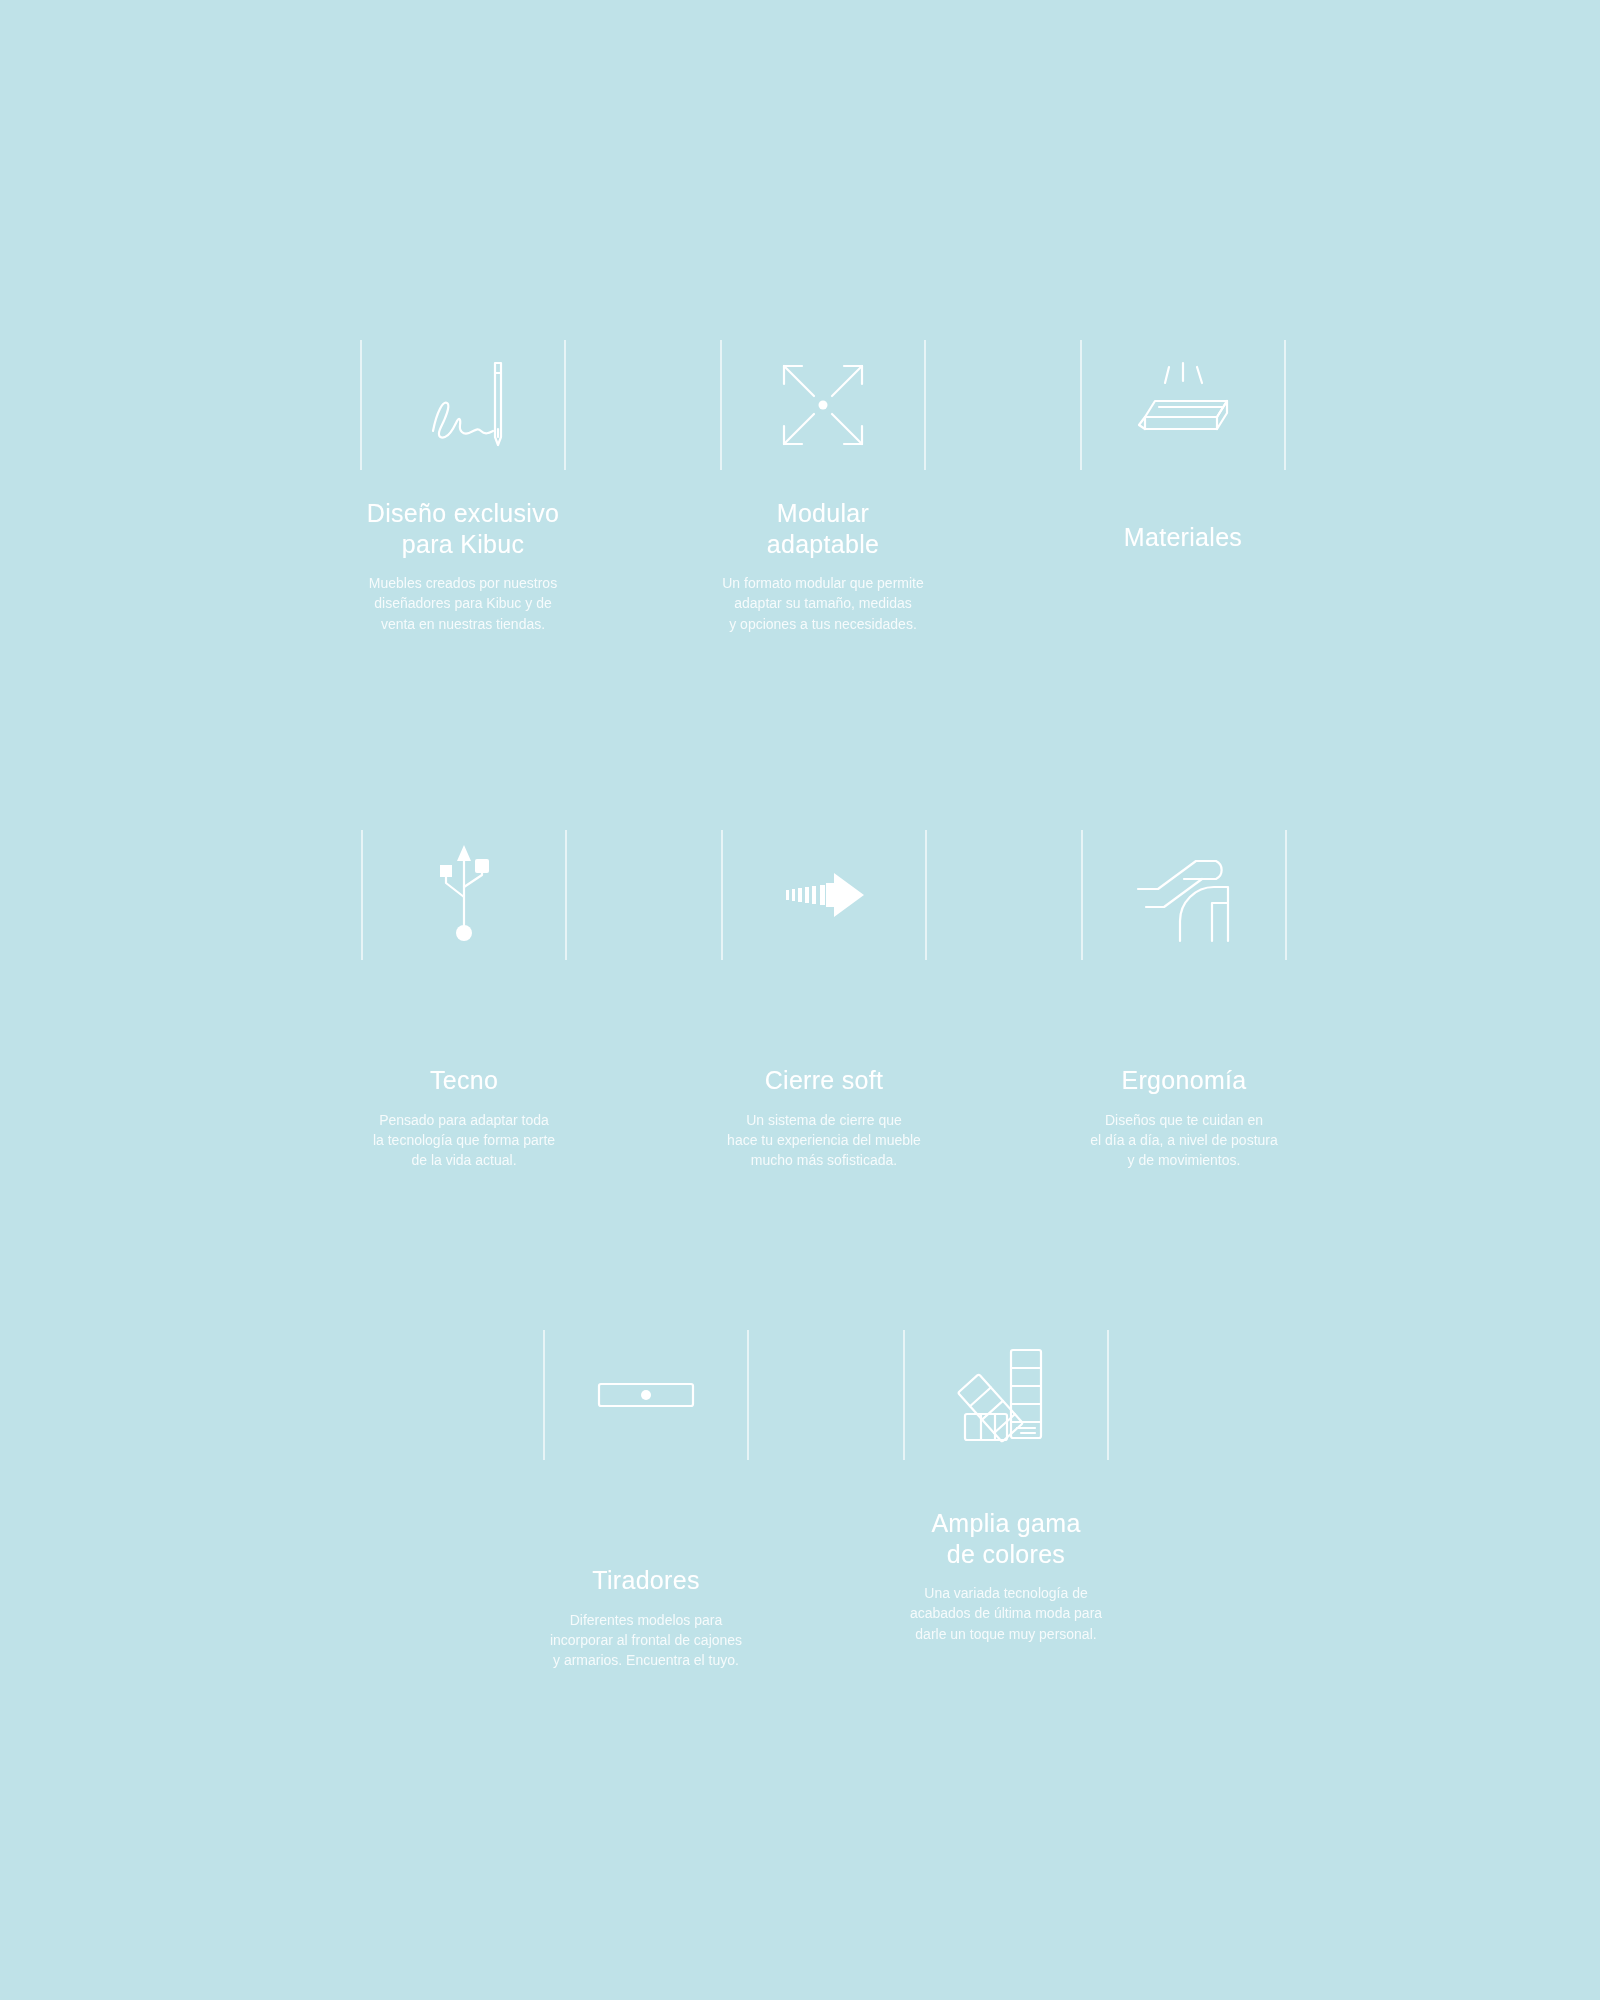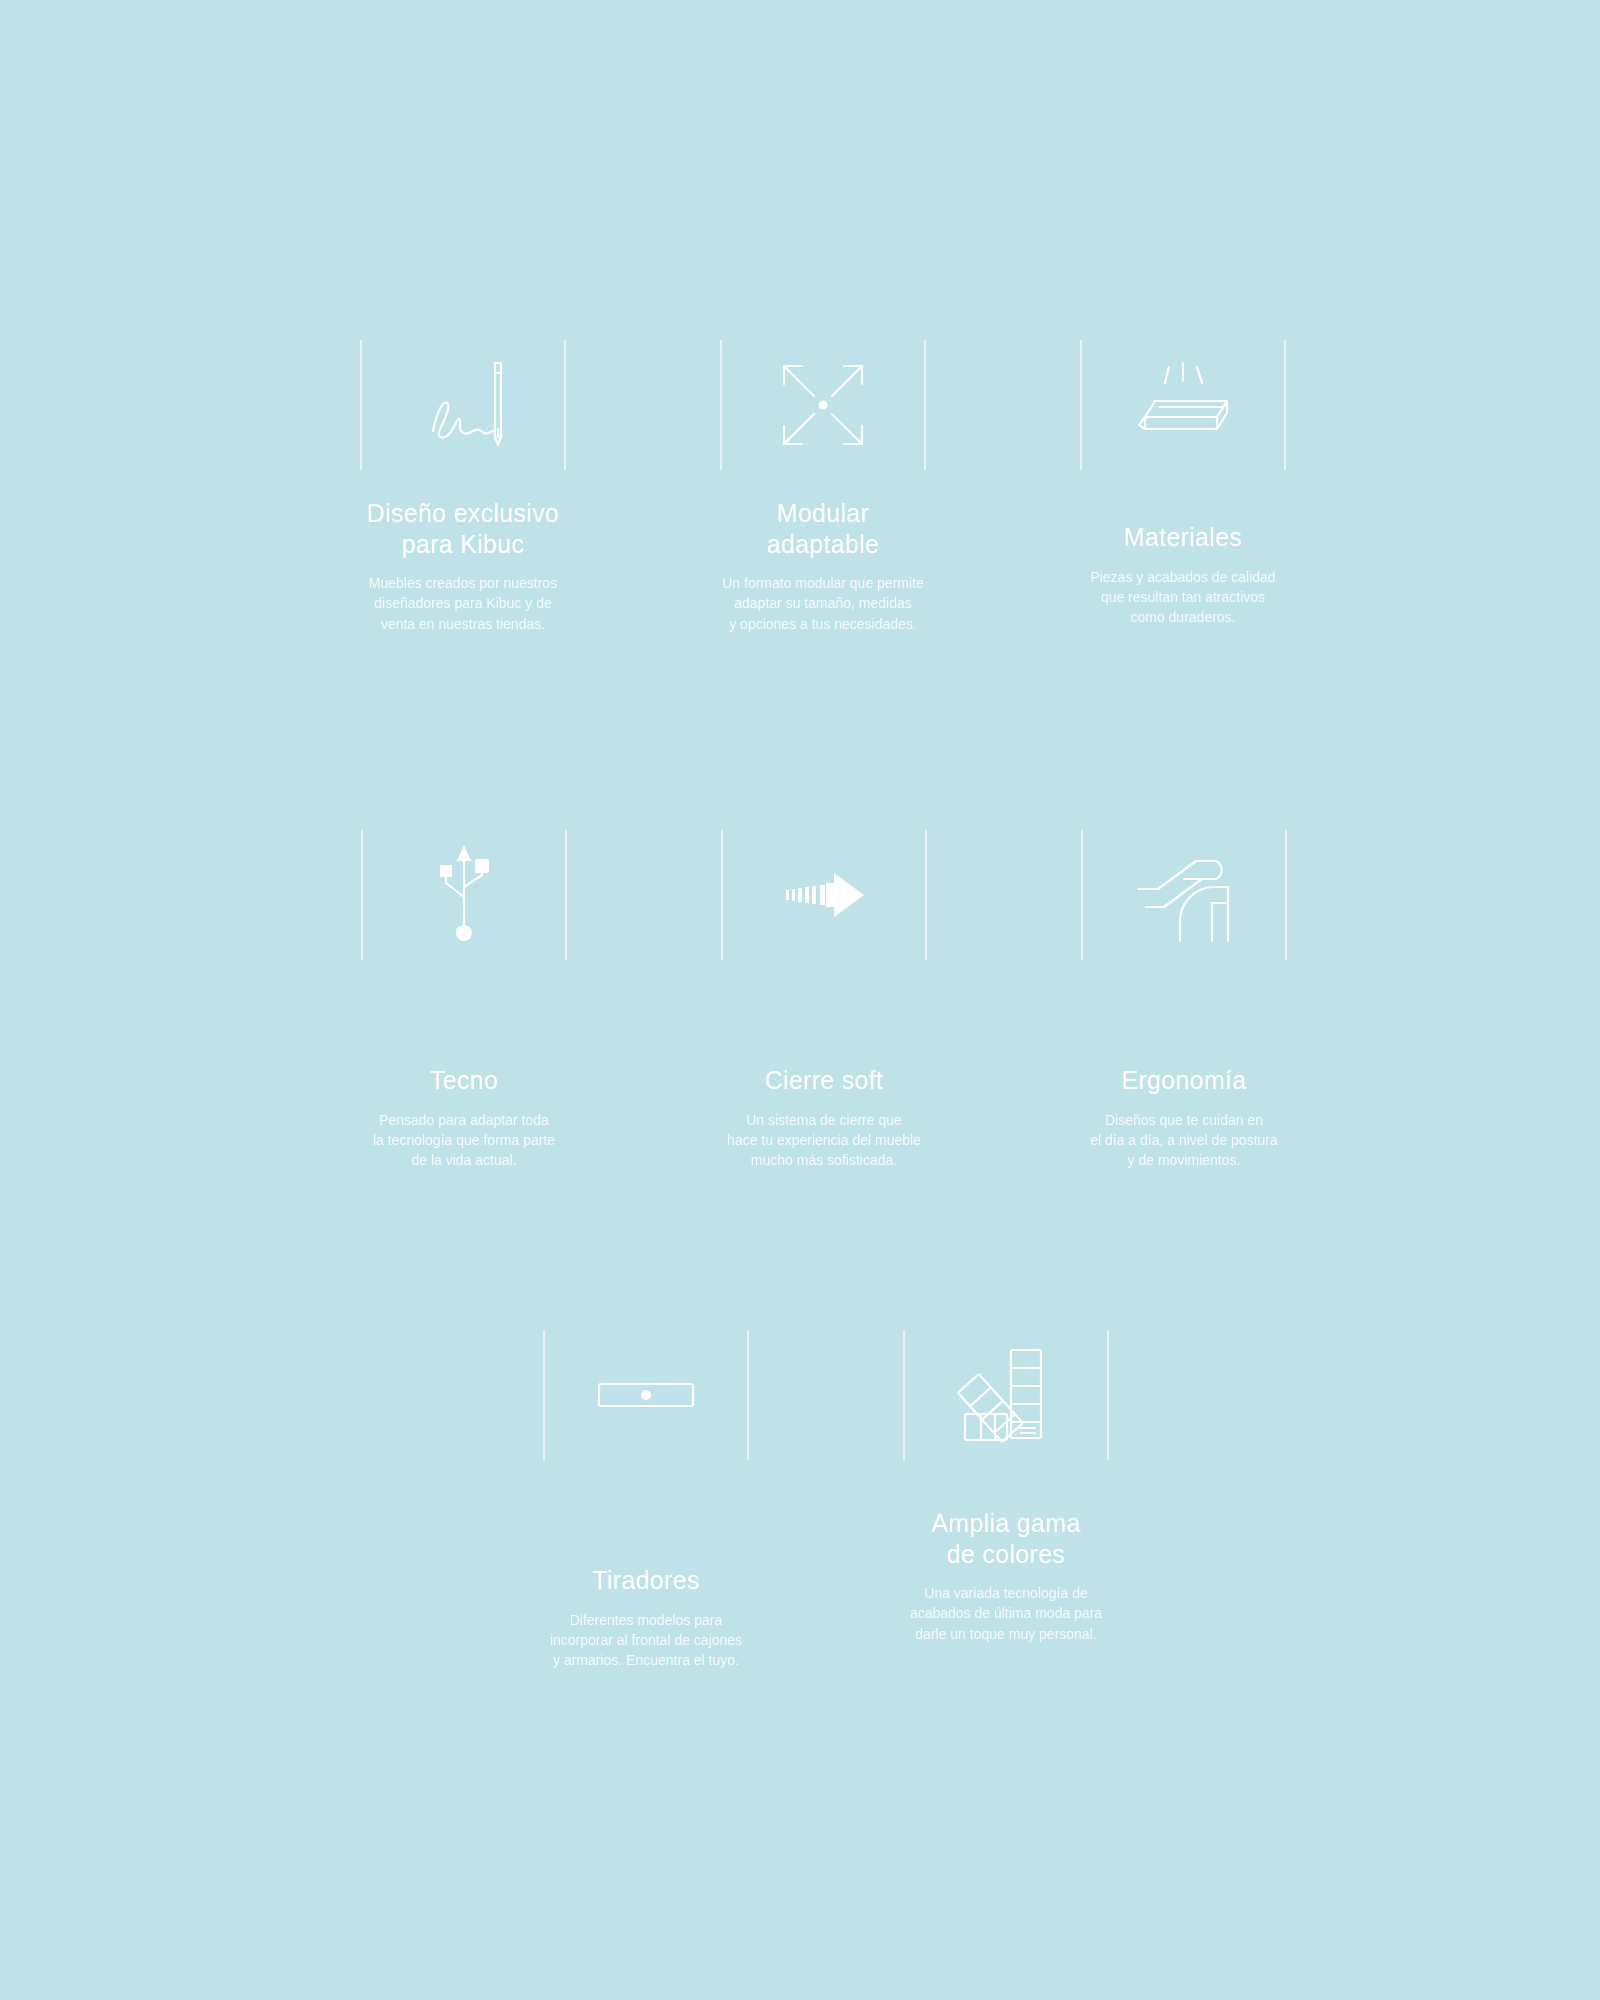--- a/index.html
+++ b/index.html
@@ -162,23 +162,20 @@
           <path d="M74 12 L79 28"></path>
           <path d="M22 62 L32 46 L104 46 L94 62 Z"></path>
           <path d="M22 62 L22 74 L94 74 L94 62"></path>
           <path d="M94 62 L104 46"></path>
           <path d="M94 74 L104 58 L104 46"></path>
           <path d="M22 62 L16 70 L22 74"></path>
           <path d="M36 52 L100 52"></path>
         </svg>
       </div>
       <div class="card-title t-shift-dn">Materiales</div>
-      <div class="card-body">Piezas y acabados de calidad
-que resultan tan atractivos
-como duraderos.</div>
     </div>
   </div>
 
   <div class="row row-2">
 
     <div class="card">
       <div class="icon-frame">
         <svg width="72" height="120" viewBox="0 0 72 120">
           <path d="M36 96 L36 24"></path>
           <path class="solid" d="M36 10 L43 26 L29 26 Z"></path>

